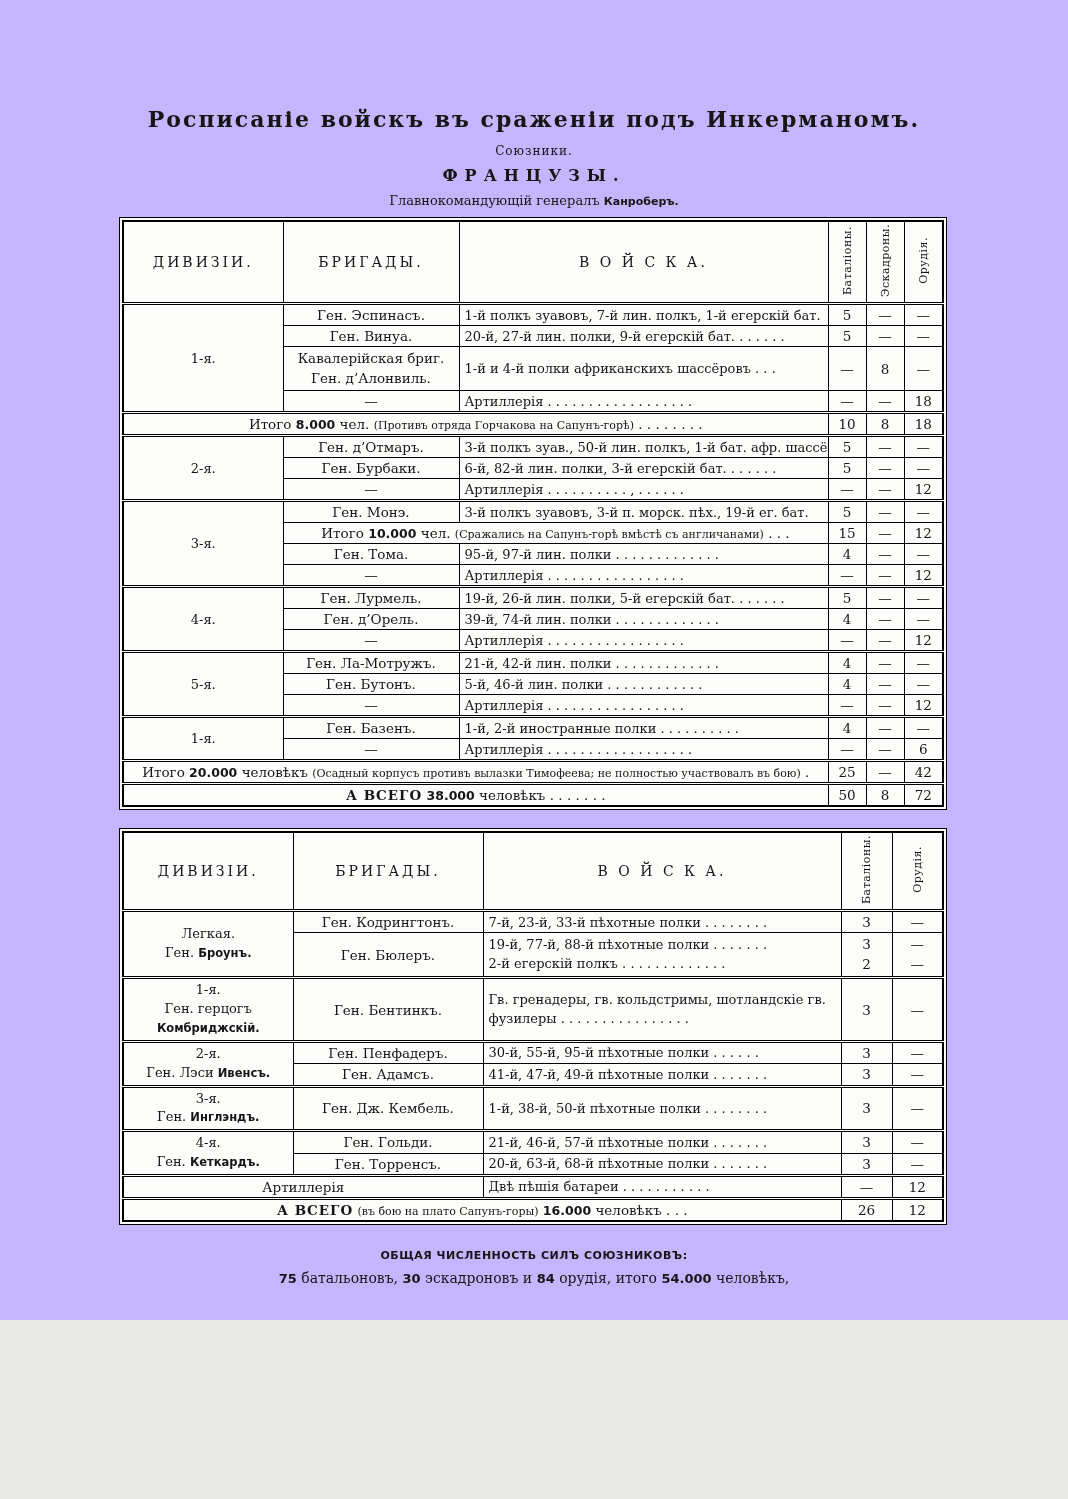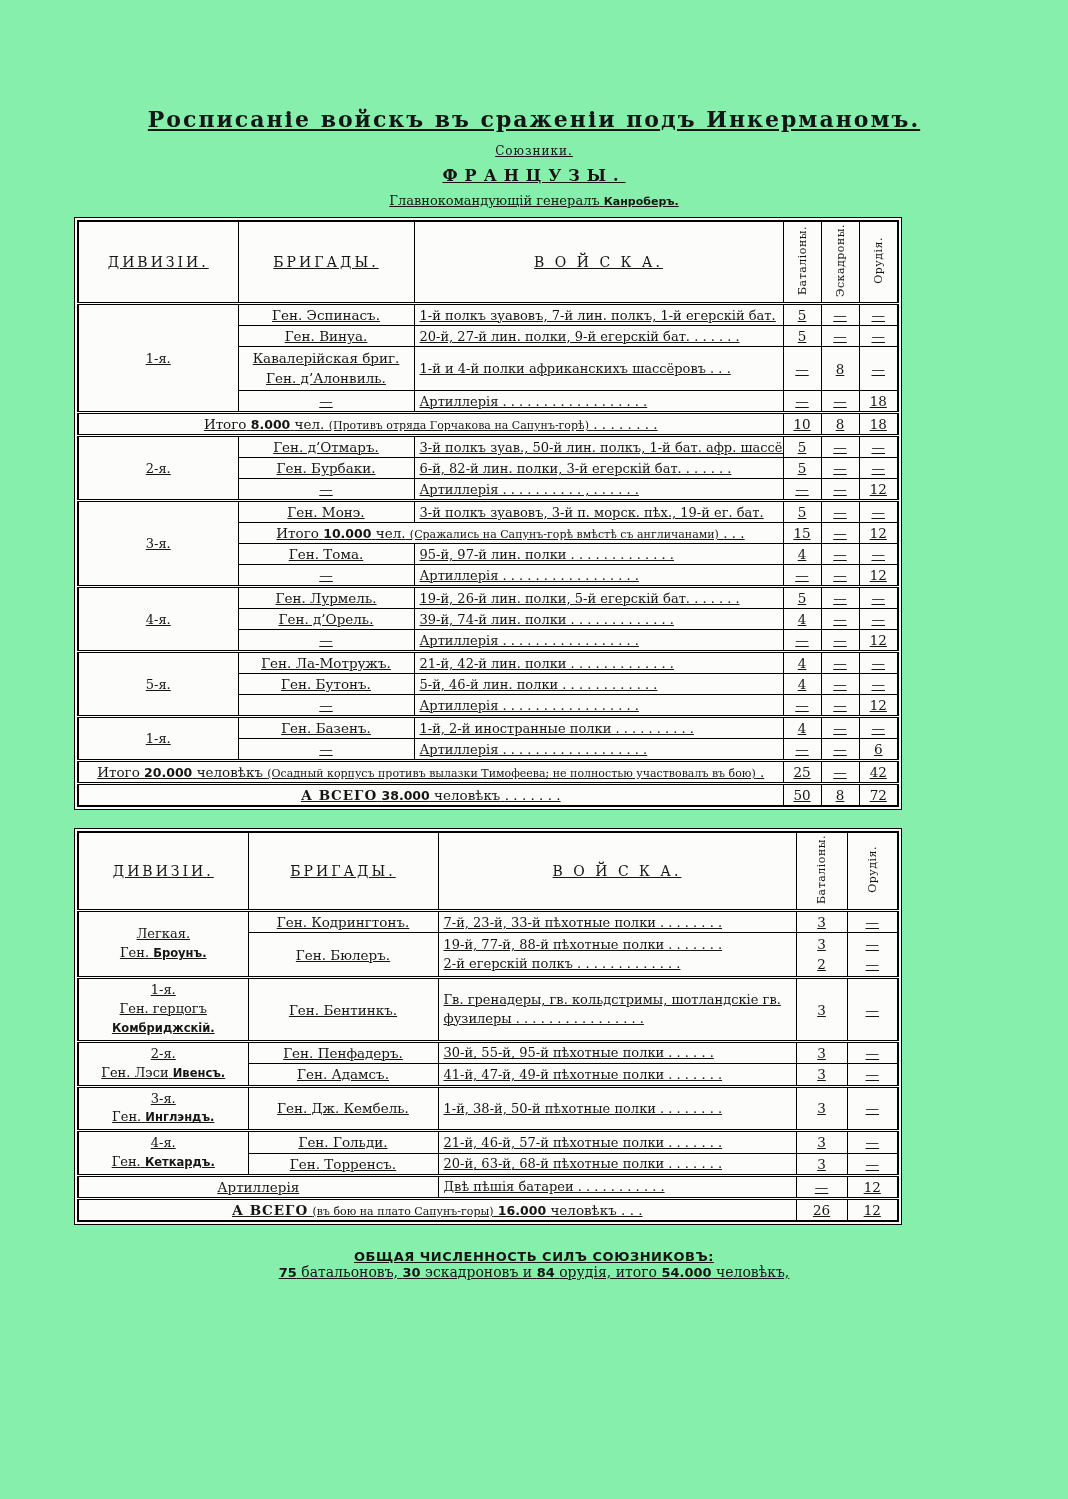--- a/index.html
+++ b/index.html
@@ -1,34 +1,34 @@
 <!DOCTYPE html>
 <html><head>
 <meta charset="utf-8">
 <style>
   * { margin:0; padding:0; box-sizing:border-box; }
   html,body { background:#e9e9e7; }
   body { width:1068px; font-family:"DejaVu Serif", serif; color:#161616; }
   .sheet {
-    width:1068px; height:1499px; background:#86efac;
-    padding-top:106px; position:relative; overflow:hidden;text-decoration:underline;
+    width:1068px; height:1320px; background:#c4b5fd;
+    padding-top:106px; position:relative; overflow:hidden;
   }
 
   .doc-title {
     font-size:22px; font-weight:bold; letter-spacing:2px;
     text-align:center; margin-bottom:12px;
   }
   .allies-heading { font-size:12px; text-align:center; letter-spacing:1px; margin-bottom:8px; }
   .nation-heading { font-size:16px; text-align:center; letter-spacing:7px; font-weight:bold; margin-bottom:8px; }
   .nation-heading-en { font-size:19px; text-align:center; letter-spacing:3px; margin-bottom:8px; }
   .commander-line { font-size:13px; text-align:center; margin-bottom:9px; }
   .commander-line .cname { font-weight:bold; font-family:"DejaVu Sans", sans-serif; font-size:11px; }
 
   .tbl-wrap {
-    width:828px; margin-left:74px; border:1px solid #000; padding:2px; background:#fcfcfa;
+    width:828px; margin-left:119px; border:1px solid #000; padding:2px; background:#fcfcfa;
   }
   table { border-collapse:collapse; table-layout:fixed; width:100%; background:#fcfcfa; }
   td, th { border:1px solid #000; font-size:13px; padding:2px 5px; vertical-align:middle; }
   th { font-weight:normal; }
   table { border:2px solid #000; }
 
   .hdr th { letter-spacing:3px; font-size:14px; text-align:center; height:70px; border-bottom:3px double #000; }
   .hdr th.vcol { letter-spacing:0; width:38px; padding:2px 0; }
   .vtext {
     display:inline-block; writing-mode:vertical-rl; transform:rotate(180deg);
@@ -42,22 +42,22 @@
   .total-cell { text-align:center; font-size:13.5px; white-space:nowrap; overflow:hidden; }
   .t-caps { font-weight:bold; letter-spacing:1px; }
   .t-num { font-weight:bold; font-family:"DejaVu Sans", sans-serif; font-size:12.5px; }
   .t-note { font-size:11px; }
   .bold-name { font-weight:bold; font-family:"DejaVu Sans", sans-serif; font-size:11.5px; }
   .subline { line-height:1.45; }
   .gap-fr { height:18px; }
 
   .footer-block { margin-top:24px; text-align:center; }
   .footer-heading {
-    font-family:"DejaVu Sans", sans-serif; font-weight:bold; font-size:13px;
-    letter-spacing:0.5px; margin-bottom:0;
+    font-family:"DejaVu Sans", sans-serif; font-weight:bold; font-size:11px;
+    letter-spacing:0.5px; margin-bottom:8px;
   }
   .footer-line1 { font-size:14px; margin-bottom:6px; }
   .footer-line1 .fnum { font-weight:bold; font-family:"DejaVu Sans", sans-serif; font-size:13px; }
   .footer-line2 { font-size:13.5px; }
 </style>
 </head>
 <body>
 
 <div class="sheet">
 

